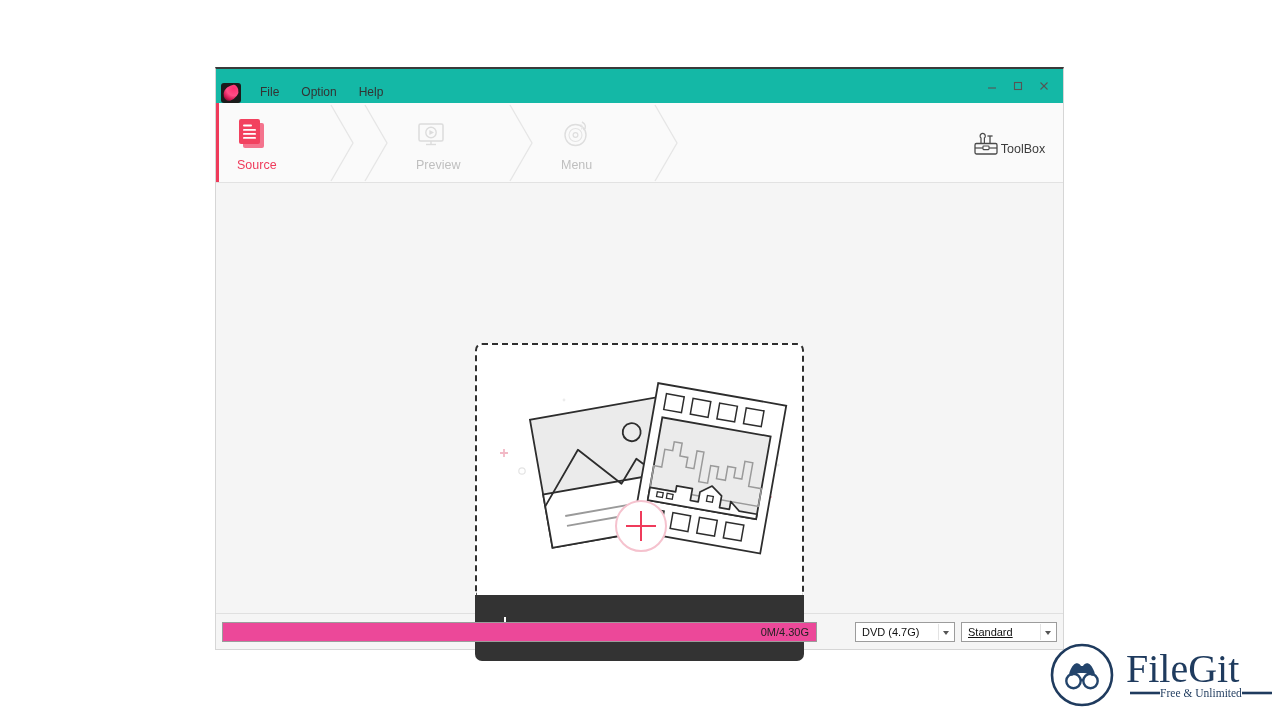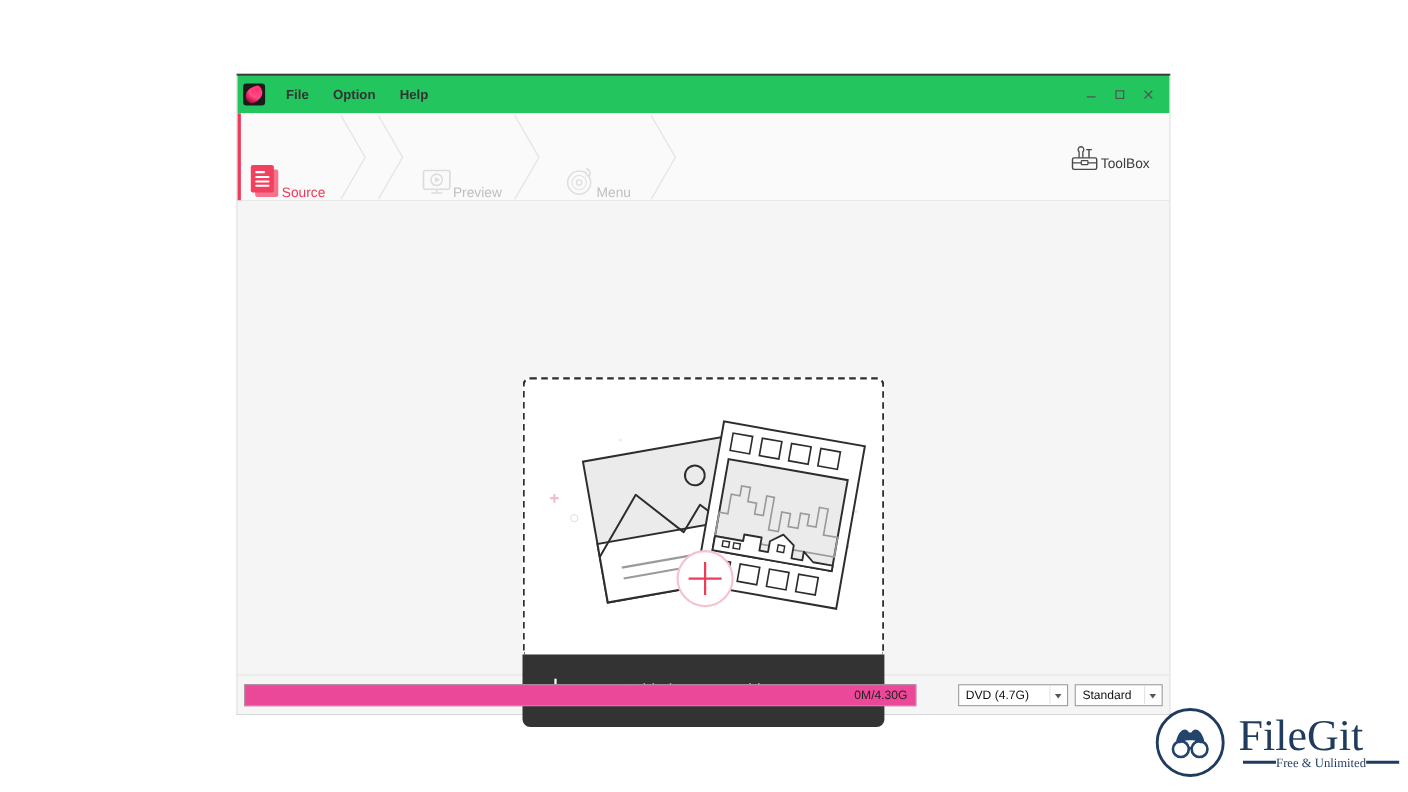--- a/index.html
+++ b/index.html
@@ -17,25 +17,24 @@
     width: 849px; height: 583px;
     background: #ffffff;
     border: 1px solid #d6d6d6;
     border-top: 2px solid #3a3a3a;
     display: flex; flex-direction: column;
   }
 
   
   .titlebar {
     height: 34px; flex: 0 0 34px;
-    display: flex; align-items: center;
-    background: #22c55e;
+    display: flex; align-items: flex-end;
+    background: #14b8a6;
     padding-left: 3px;
     position: relative;
-    font-weight: bold;
   }
   .app-icon {
     width: 20px; height: 20px; margin: 0 8px 0 2px;
     background: #1b1b1b; border-radius: 3px;
     position: relative; overflow: hidden; flex: 0 0 20px;
   }
   .app-icon::before {
     content: ""; position: absolute;
     left: 2px; top: 3px; width: 16px; height: 14px;
     background: radial-gradient(circle at 75% 25%, #ff2d6f 0%, #ff4d86 45%, #c9134c 75%, #1b1b1b 100%);
@@ -67,23 +66,24 @@
     display: flex; align-items: stretch;
     position: relative;
   }
   .accent-bar {
     position: absolute; left: 0; top: 0; bottom: 0;
     width: 3px; background: #ef3b5b;
   }
   .steps { display: flex; align-items: stretch; position: relative; }
   .step {
     position: relative; width: 90px;
-    display: flex; flex-direction: row;
-    align-items: flex-end; justify-content: center;
+    display: flex; flex-direction: column;
+    align-items: flex-start; justify-content: center;
     padding-top: 4px;
+    margin-left: 21px;
   }
   .step .s-icon { height: 34px; display:flex; align-items:center; justify-content:center; }
   .step .s-label { font-size: 12.5px; margin-top: 7px; }
   .step.active .s-label { color: #ef3b5b; }
   .step.inactive .s-label { color: #bfbfbf; }
 
   
   .chev {
     width: 34px; position: relative;
   }
@@ -162,21 +162,21 @@
     white-space: nowrap;
   }
   .sel {
     height: 20px; border: 1px solid #9c9c9c;
     background: #ffffff;
     display: flex; align-items: center;
     font-size: 11px; color: #111;
     padding-left: 6px; position: relative;
   }
   .sel-disc { width: 100px; margin-left: 32px; }
-  .sel-qual { width: 80px; }
+  .sel-qual { width: 96px; text-decoration: underline; }
   .sel .caret {
     position: absolute; right: 5px; top: 50%;
     margin-top: -1px;
     width: 0; height: 0;
     border-left: 3.5px solid transparent;
     border-right: 3.5px solid transparent;
     border-top: 4px solid #555;
   }
   .sel .sep {
     position:absolute; right: 15px; top: 1px; bottom: 1px;

